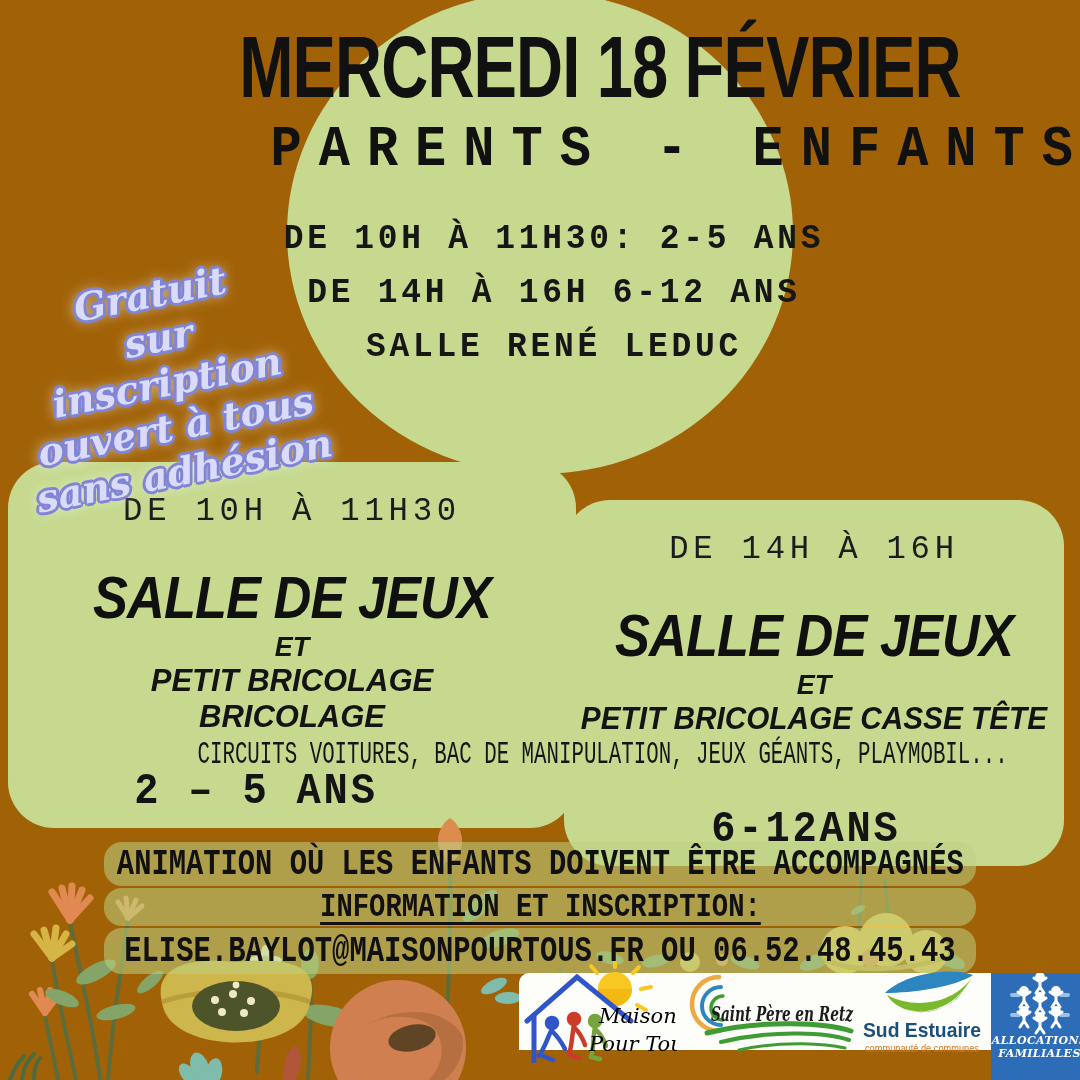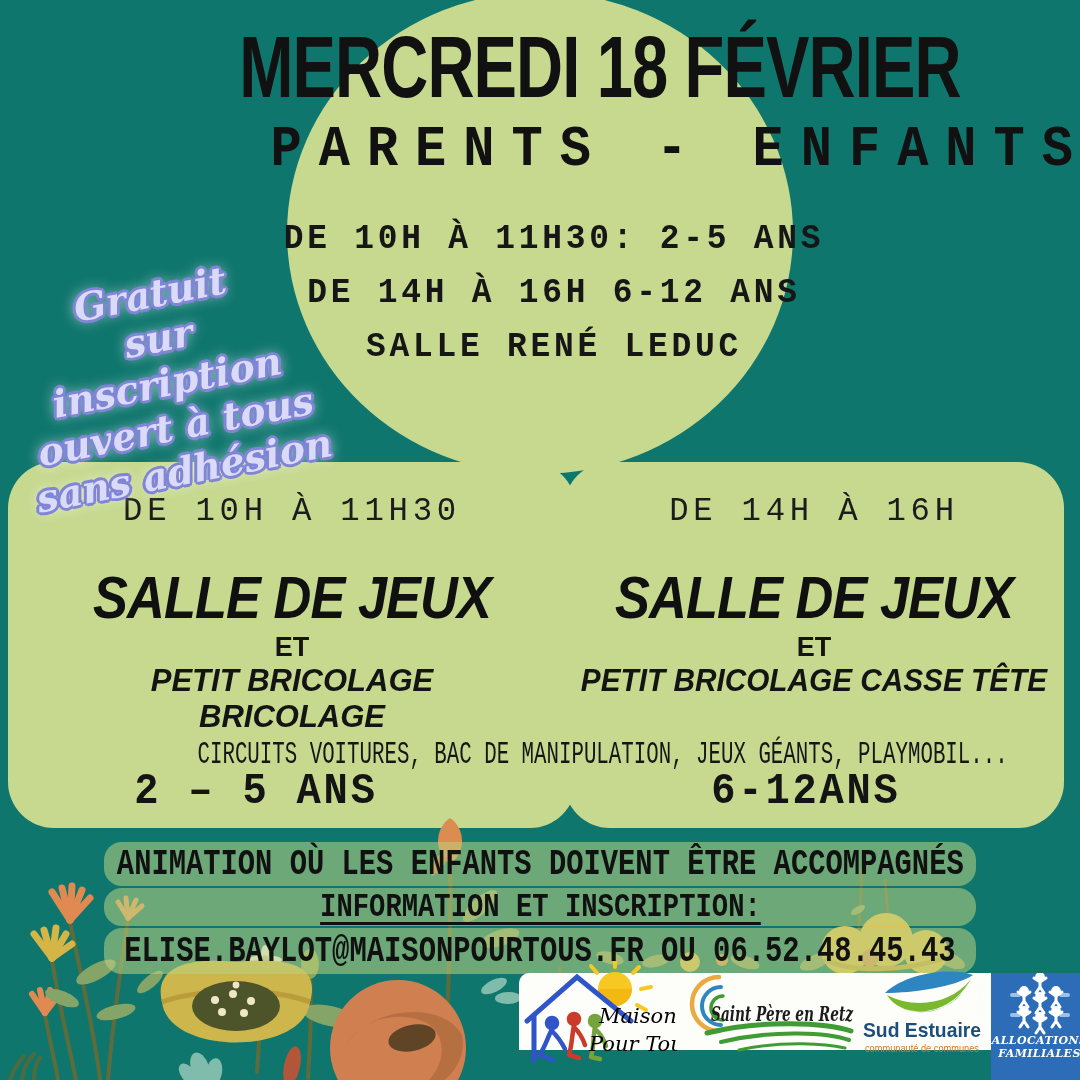--- a/index.html
+++ b/index.html
@@ -1,18 +1,18 @@
 <!DOCTYPE html>
 <html><head>
 <meta charset="utf-8">
 <style>
   html,body{margin:0;padding:0;background:#888;}
   .poster{
     position:relative;width:1080px;height:1080px;overflow:hidden;
-    background:#0f766e;font-family:"Liberation Sans",sans-serif;color:#141414;
+    background:#a16207;font-family:"Liberation Sans",sans-serif;color:#141414;
   }
   .ellipse{position:absolute;left:287px;top:-8px;width:506px;height:482px;
     background:#c6d98f;border-radius:50%;}
   
   .title-wrap{position:absolute;top:24px;left:0;right:0;text-align:center;z-index:1;}
   .title{display:inline-block;font-weight:bold;font-size:74px;letter-spacing:-1px;
     transform:translateX(60px) scale(0.88,1.18);white-space:nowrap;color:#111;}
   .subtitle-wrap{position:absolute;top:120px;left:0;right:0;text-align:right;z-index:1;}
   .subtitle{display:inline-block;font-family:"Liberation Mono",monospace;font-weight:bold;
     font-size:52px;letter-spacing:17px;transform:translateX(10px) scaleY(1.12);white-space:nowrap;color:#111;}
@@ -23,26 +23,26 @@
   .gratuit{position:absolute;left:12px;top:270px;width:310px;z-index:2;
     transform:rotate(-11deg);text-align:center;
     font-family:"DejaVu Serif",serif;font-style:italic;font-weight:bold;
     font-size:38px;line-height:45px;color:#dadbf8;
     text-shadow:2px 2px 0 #8085d6,-2px -2px 0 #8085d6,2px -2px 0 #8085d6,-2px 2px 0 #8085d6,
       0 3px 0 #8085d6,0 -3px 0 #8085d6,3px 0 0 #8085d6,-3px 0 0 #8085d6,0 0 14px rgba(255,255,255,0.95);}
   
   .card{position:absolute;top:462px;height:366px;background:#c6d98f;border-radius:46px;
     text-align:center;z-index:0;}
   .card.left{left:8px;width:568px;}
-  .card.right{left:564px;width:500px;}
+  .card.right{left:564px;width:500px;margin-top:38px;}
   .card-time{margin-top:30px;font-family:"Liberation Mono",monospace;font-size:34px;
     letter-spacing:5px;white-space:nowrap;transform:scaleX(0.95);color:#1c1c1c;}
   .venue{margin-top:36px;font-style:italic;font-weight:bold;font-size:54px;letter-spacing:-1px;
     white-space:nowrap;transform:scale(0.97,1.1);color:#101010;}
-  .conj{margin-top:4px;font-weight:bold;font-size:27px;}
+  .conj{margin-top:4px;font-style:italic;font-weight:bold;font-size:27px;}
   .act-line{font-style:italic;font-weight:bold;font-size:31px;line-height:36px;white-space:nowrap;}
   .card.right .act-line{transform:scaleX(0.96);}
   .ages{position:absolute;bottom:12px;left:0;right:0;text-align:center;
     font-family:"Liberation Mono",monospace;font-weight:bold;font-size:44px;
     letter-spacing:3px;white-space:nowrap;}
   .card.left .ages{transform:translateX(-36px) scaleX(0.92);}
   .card.right .ages{transform:translateX(-8px) scaleX(0.92);}
   
   .activities{position:absolute;top:737px;left:0;width:1080px;text-align:center;z-index:1;padding-left:44px;}
   .activities span{display:inline-block;font-family:"Liberation Mono",monospace;font-size:31px;

